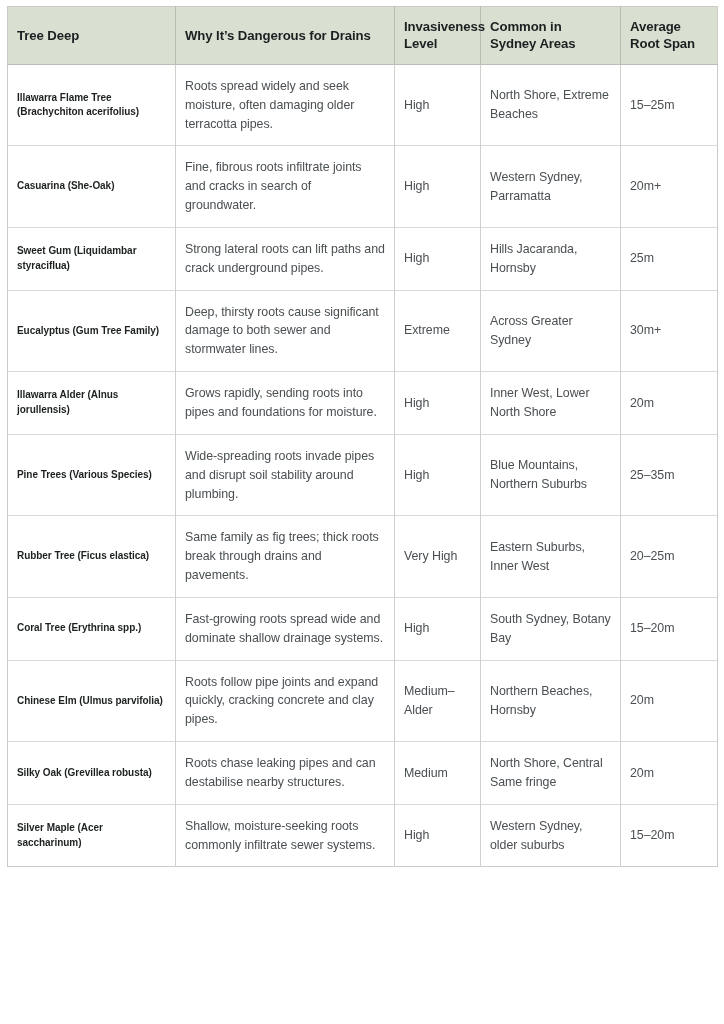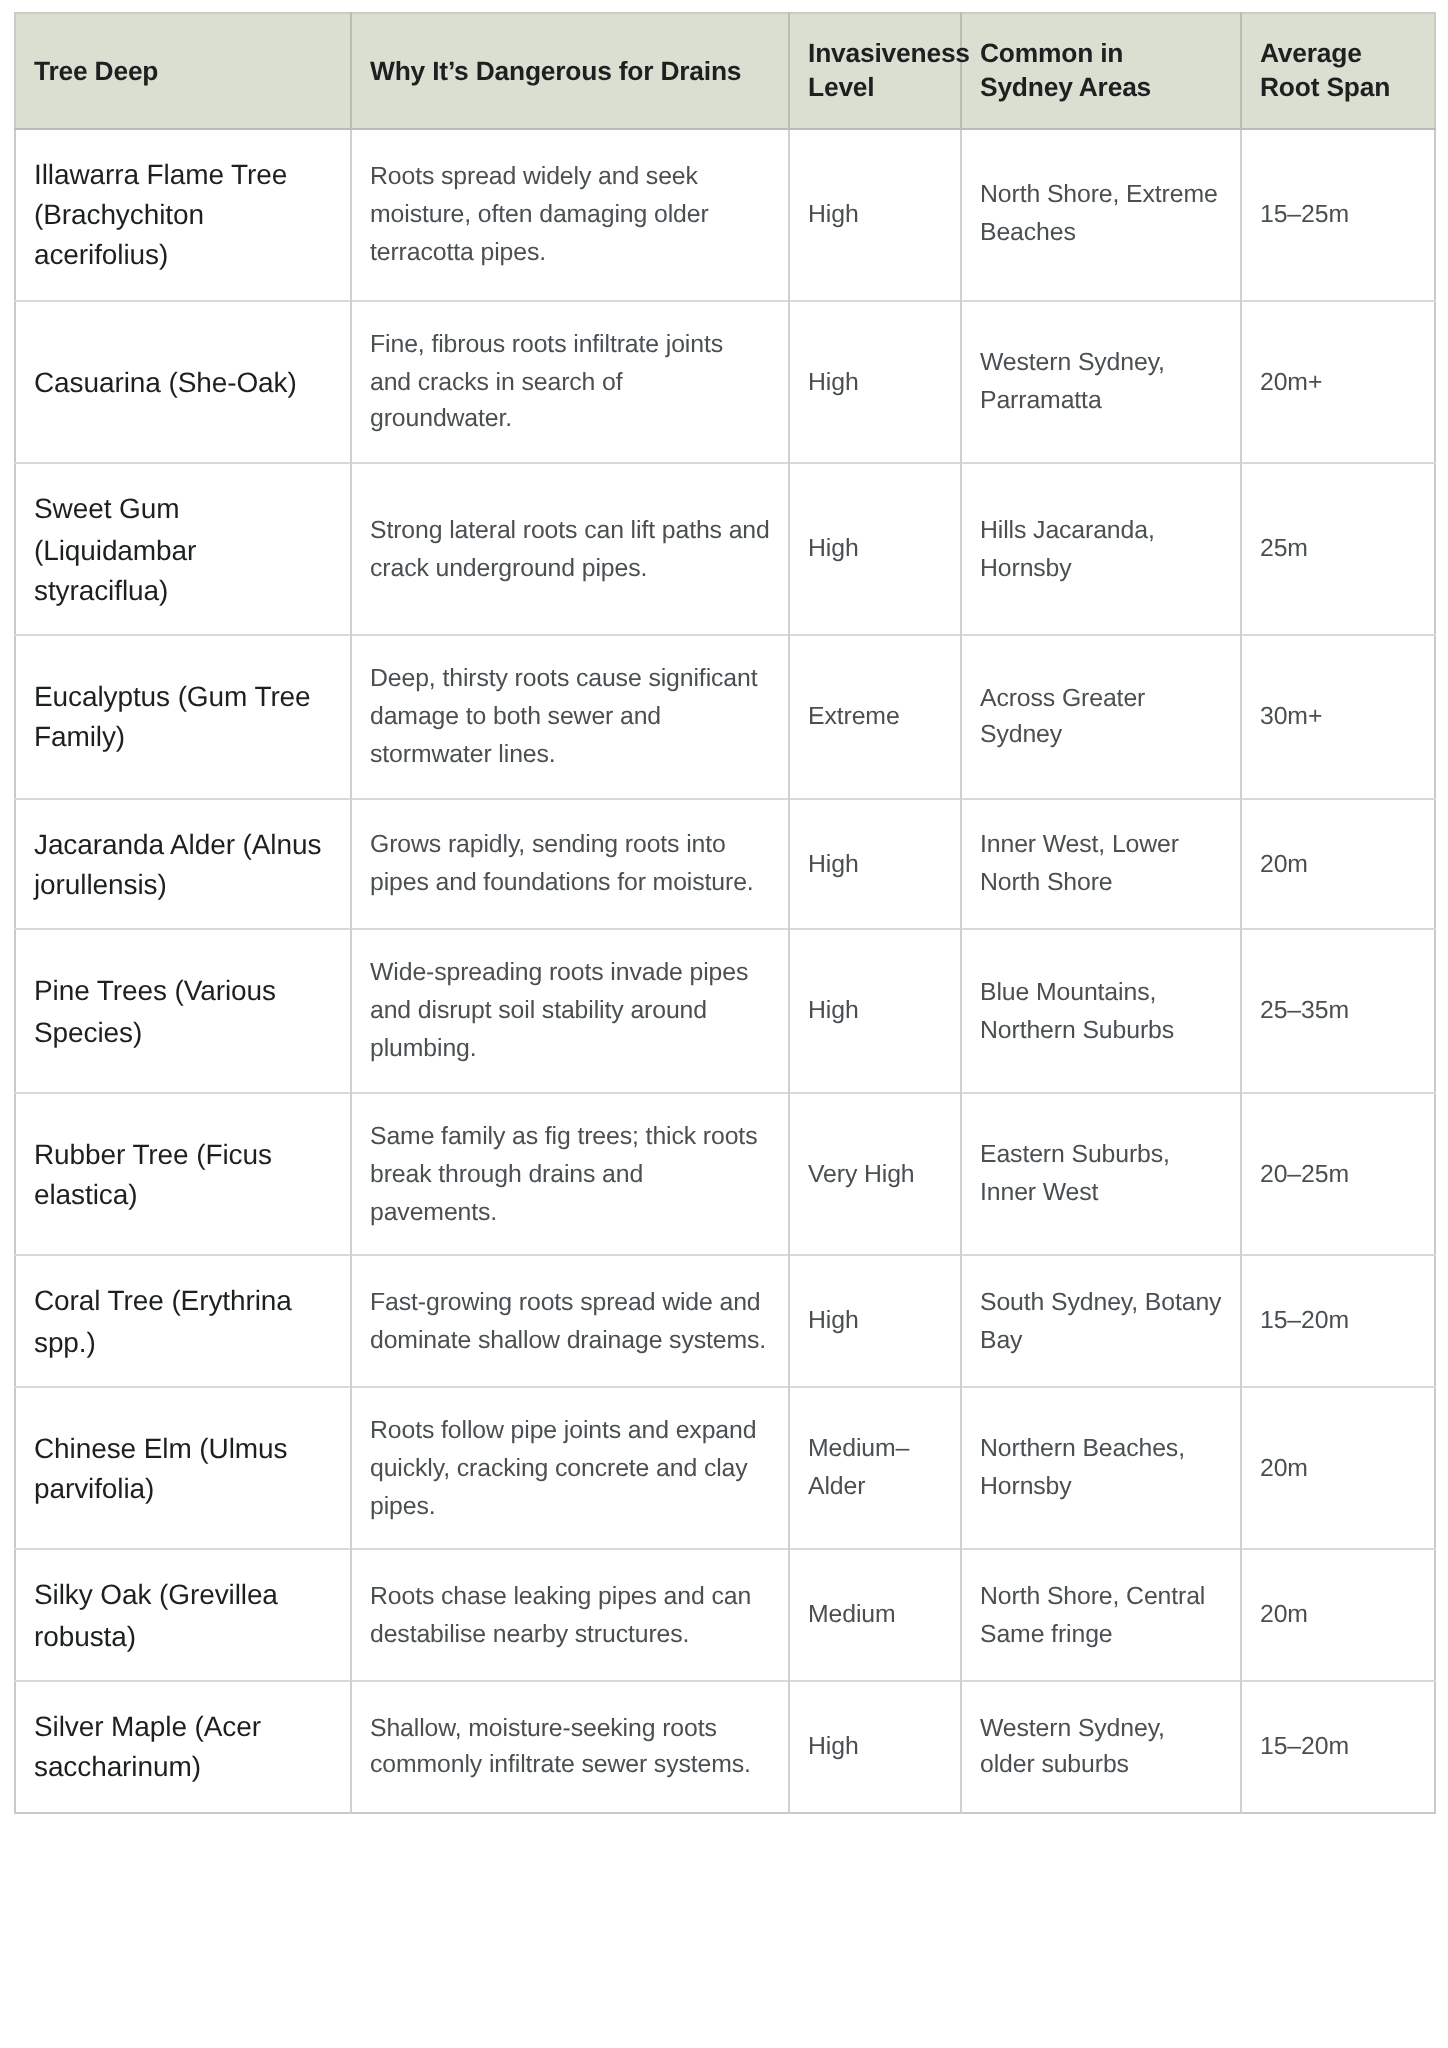--- a/index.html
+++ b/index.html
@@ -51,23 +51,23 @@
     padding: 12px 9px 12px 9px;
     vertical-align: middle;
     font-size: 12.4px;
     line-height: 1.52;
     color: #4a4f52;
     letter-spacing: -0.05px;
   }
   tbody td:last-child { border-right: none; }
 
   tbody td.name-cell {
-    font-weight: normal;
+    font-weight: bold;
     color: #1d2021;
-    font-size: 14px;
+    font-size: 10px;
     line-height: 1.45;
   }
   tbody tr:first-child td { border-top: none; }
 </style>
 </head>
 <body>
 
 <div class="table-wrap">
   <table class="tree-table">
     <colgroup>
@@ -109,21 +109,21 @@
           <td>25m</td>
         </tr>
         <tr>
           <td class="name-cell">Eucalyptus (Gum Tree Family)</td>
           <td>Deep, thirsty roots cause significant damage to both sewer and stormwater lines.</td>
           <td>Extreme</td>
           <td>Across Greater Sydney</td>
           <td>30m+</td>
         </tr>
         <tr>
-          <td class="name-cell">Jacaranda Alder (Alnus jorullensis)</td>
+          <td class="name-cell">Illawarra Alder (Alnus jorullensis)</td>
           <td>Grows rapidly, sending roots into pipes and foundations for moisture.</td>
           <td>High</td>
           <td>Inner West, Lower North Shore</td>
           <td>20m</td>
         </tr>
         <tr>
           <td class="name-cell">Pine Trees (Various Species)</td>
           <td>Wide-spreading roots invade pipes and disrupt soil stability around plumbing.</td>
           <td>High</td>
           <td>Blue Mountains, Northern Suburbs</td>

